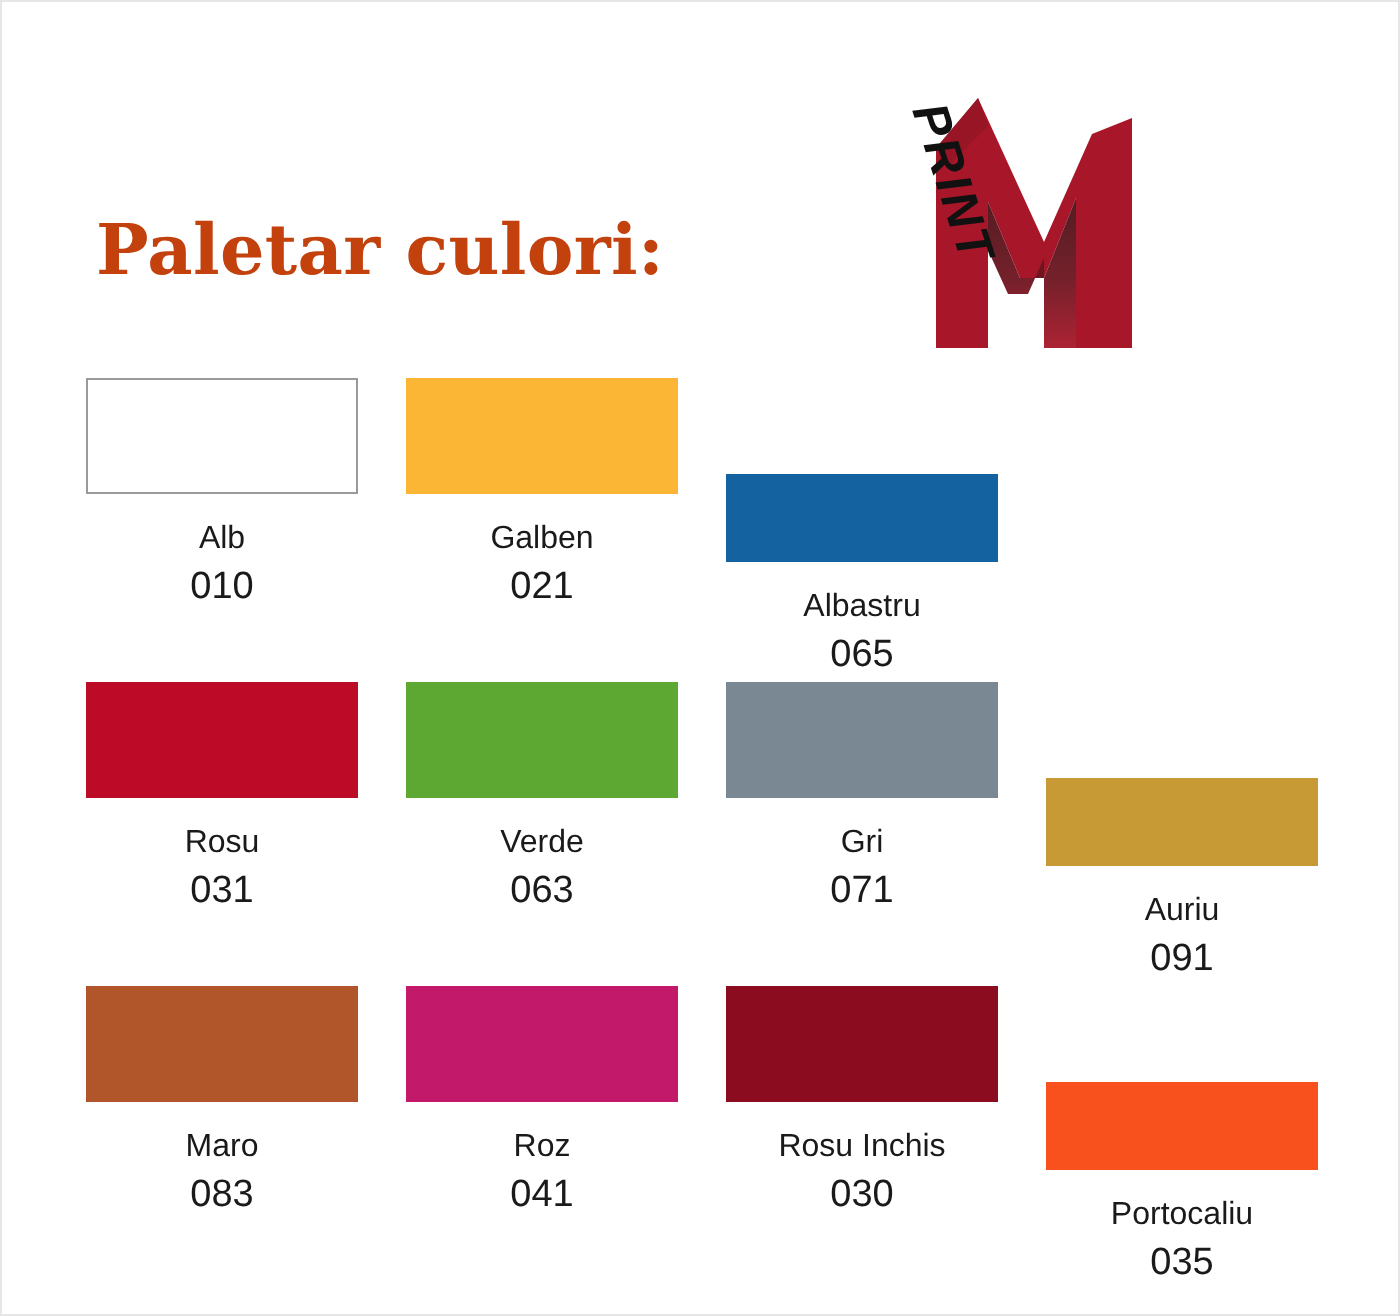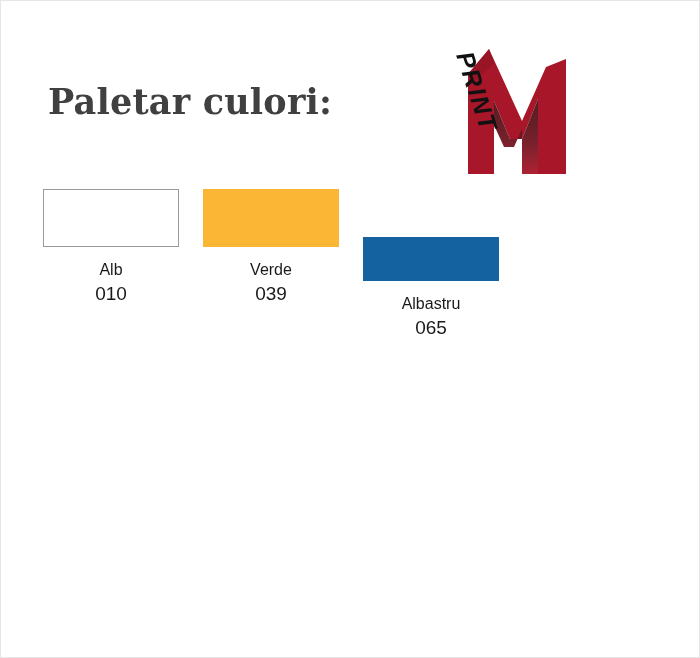--- a/index.html
+++ b/index.html
@@ -24,26 +24,26 @@
   #header {
     position: absolute;
     left: 0;
     top: 0;
     width: 700px;
     height: 180px;
   }
   #palette-title {
     position: absolute;
     left: 47px;
-    top: 80px;
+    top: 104px;
     font-family: "DejaVu Serif", serif;
     font-weight: 700;
     font-size: 35px;
     letter-spacing: 0.2px;
-    color: #404040;
+    color: #c2410c;
     white-space: nowrap;
   }
 
   
   #logo {
     position: absolute;
     left: 425px;
     top: 28px;
     width: 150px;
     height: 145px;
@@ -136,26 +136,70 @@
   <div id="palette-grid">
 
     <div class="palette-row">
       <div class="palette-cell">
         <div class="swatch bordered" style="background:#FFFFFF;"></div>
         <div class="swatch-name">Alb</div>
         <div class="swatch-code">010</div>
       </div>
       <div class="palette-cell">
         <div class="swatch" style="background:#FAB634;"></div>
-        <div class="swatch-name">Verde</div>
-        <div class="swatch-code">039</div>
+        <div class="swatch-name">Galben</div>
+        <div class="swatch-code">021</div>
       </div>
       <div class="palette-cell">
         <div class="swatch" style="background:#1562A0;"></div>
         <div class="swatch-name">Albastru</div>
         <div class="swatch-code">065</div>
       </div>
     </div>
 
-
+    <div class="palette-row">
+      <div class="palette-cell">
+        <div class="swatch" style="background:#BD0A26;"></div>
+        <div class="swatch-name">Rosu</div>
+        <div class="swatch-code">031</div>
+      </div>
+      <div class="palette-cell">
+        <div class="swatch" style="background:#5CA832;"></div>
+        <div class="swatch-name">Verde</div>
+        <div class="swatch-code">063</div>
+      </div>
+      <div class="palette-cell">
+        <div class="swatch" style="background:#7A8894;"></div>
+        <div class="swatch-name">Gri</div>
+        <div class="swatch-code">071</div>
+      </div>
+      <div class="palette-cell">
+        <div class="swatch" style="background:#C79A35;"></div>
+        <div class="swatch-name">Auriu</div>
+        <div class="swatch-code">091</div>
+      </div>
+    </div>
+
+    <div class="palette-row">
+      <div class="palette-cell">
+        <div class="swatch" style="background:#B1562A;"></div>
+        <div class="swatch-name">Maro</div>
+        <div class="swatch-code">083</div>
+      </div>
+      <div class="palette-cell">
+        <div class="swatch" style="background:#C2196B;"></div>
+        <div class="swatch-name">Roz</div>
+        <div class="swatch-code">041</div>
+      </div>
+      <div class="palette-cell">
+        <div class="swatch" style="background:#8A0C1E;"></div>
+        <div class="swatch-name">Rosu Inchis</div>
+        <div class="swatch-code">030</div>
+      </div>
+      <div class="palette-cell">
+        <div class="swatch" style="background:#F9511E;"></div>
+        <div class="swatch-name">Portocaliu</div>
+        <div class="swatch-code">035</div>
+      </div>
+    </div>
 
   </div>
 </div>
 
 </body></html>

